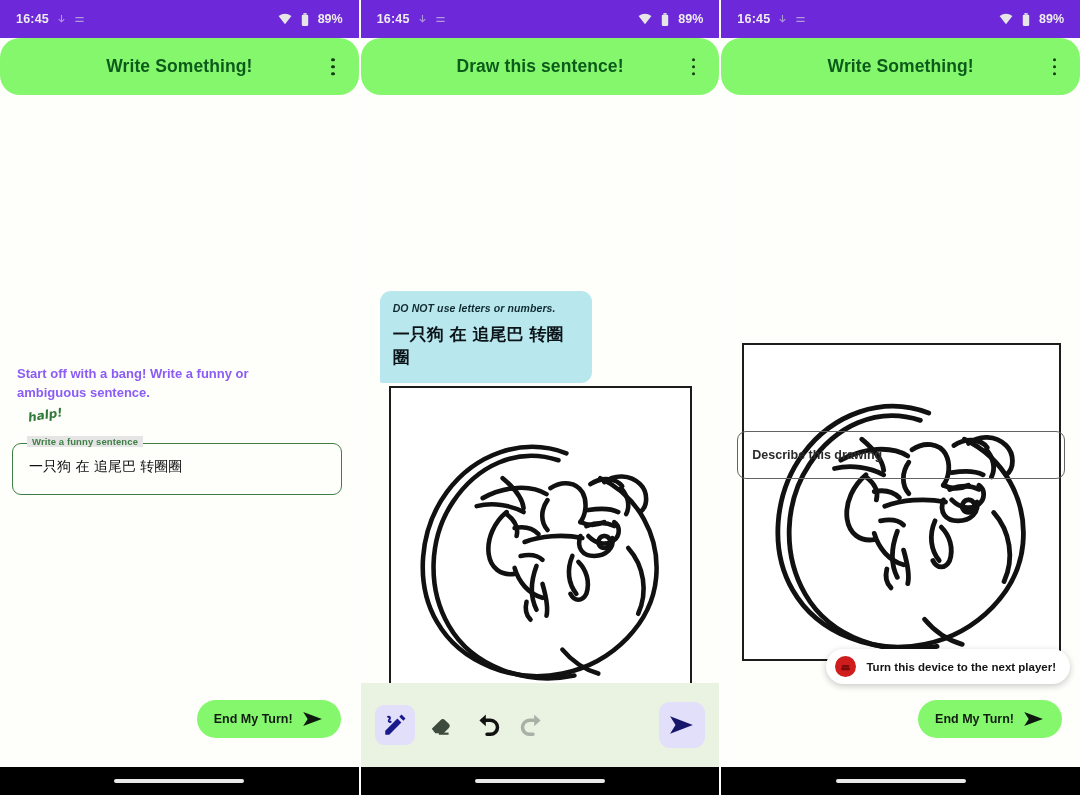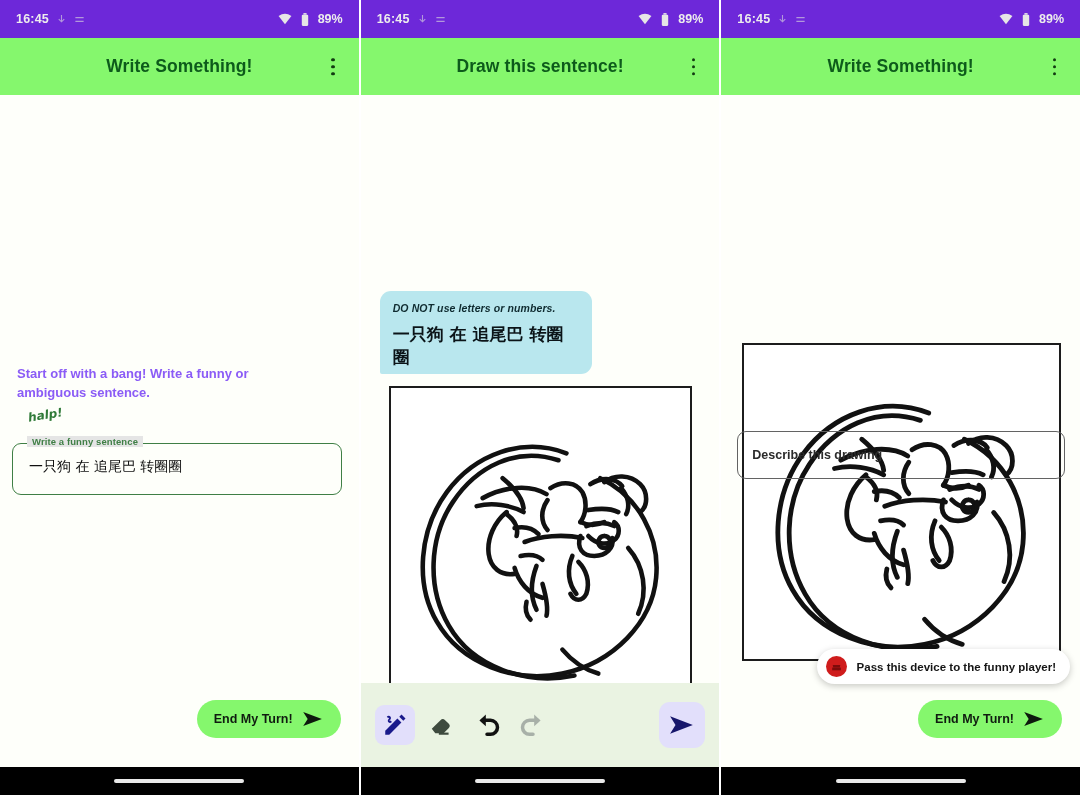--- a/index.html
+++ b/index.html
@@ -12,21 +12,21 @@
   .statusbar{height:38px;background:#6d28d9;display:flex;align-items:center;
              justify-content:space-between;padding:0 16px;box-sizing:border-box;color:#e8e8e8;}
   .sb-left{display:flex;align-items:center;gap:7px;}
   .sb-time{font-size:12.5px;font-weight:bold;letter-spacing:.2px;color:#ededed;}
   .sb-mini{width:11px;height:11px;opacity:.62;}
   .sb-right{display:flex;align-items:center;gap:9px;text-align:right;}
   .sb-pct{font-size:12.5px;font-weight:bold;color:#ededed;}
 
   
   .appbar{height:57px;background:#85f76d;display:flex;align-items:center;
-          justify-content:center;position:relative;flex:none;}
+          justify-content:center;position:relative;flex:none;border-radius:20px;}
   .appbar-title{font-size:17.5px;font-weight:bold;color:#0d5b1b;letter-spacing:.1px;}
   .kebab{position:absolute;right:20px;top:50%;transform:translateY(-50%);
          display:flex;flex-direction:column;gap:3.5px;align-items:center;padding:4px;cursor:pointer;}
   .kebab i{display:block;width:3.5px;height:3.5px;border-radius:50%;background:#123a12;}
 
   
   .body{position:relative;flex:1;display:flex;flex-direction:column;}
 
   
   .s1-prompt{position:absolute;left:17px;top:270px;width:300px;font-size:13px;font-weight:bold;
@@ -39,21 +39,21 @@
             font-weight:bold;color:#3f7f45;letter-spacing:.1px;}
   .tf-value{position:absolute;left:16px;top:14px;font-size:14px;color:#101010;
             font-family:"DejaVu Sans",sans-serif;}
 
   .endturn{position:absolute;right:18px;bottom:29px;height:38px;background:#85f76d;border-radius:19px;
            display:flex;align-items:center;gap:9px;padding:0 17px;box-sizing:border-box;cursor:pointer;}
   .endturn span{font-size:12.5px;font-weight:bold;color:#101c10;}
 
   
   .bubble{position:absolute;left:19px;top:196px;width:212px;background:#b9e7ee;
-          border-radius:11px 11px 11px 2px;padding:11px 13px 5px 13px;box-sizing:border-box;}
+          border-radius:11px 11px 11px 2px;padding:11px 13px 14px 13px;box-sizing:border-box;}
   .bubble-warn{font-size:10.5px;font-weight:bold;font-style:italic;color:#0f2b30;letter-spacing:.1px;}
   .bubble-sent{margin-top:9px;font-size:17px;font-weight:bold;color:#0b1418;
                font-family:"DejaVu Sans",sans-serif;}
 
   .canvas2{position:absolute;left:28px;top:291px;width:303px;height:304px;background:#fff;
            border:2px solid #1c1c1c;box-sizing:border-box;}
   .canvas3{position:absolute;left:21px;top:248px;width:319px;height:318px;background:#fff;
            border:2px solid #1c1c1c;box-sizing:border-box;}
   .canvas2 svg,.canvas3 svg{display:block;width:100%;height:100%;}
 
@@ -328,21 +328,21 @@
         <span>Describe this drawing</span>
       </div>
 
       <div class="toast">
         <div class="toast-avatar">
           <svg width="13" height="13" viewBox="0 0 24 24">
             <path d="M4 14h16v5H4z" fill="#7d0b0b"></path>
               <path d="M5 9h14l-1 5H6z" fill="#7d0b0b"></path>
           </svg>
         </div>
-        <span class="toast-txt">Pass this device to the funny player!</span>
+        <span class="toast-txt">Turn this device to the next player!</span>
       </div>
 
       <div class="endturn">
         <span>End My Turn!</span>
         <svg width="22" height="16" viewBox="0 0 24 18">
             <path d="M1 1l21 8-21 8 5-8z" fill="#0d1a0d"></path>
           </svg>
       </div>
     </div>
 

